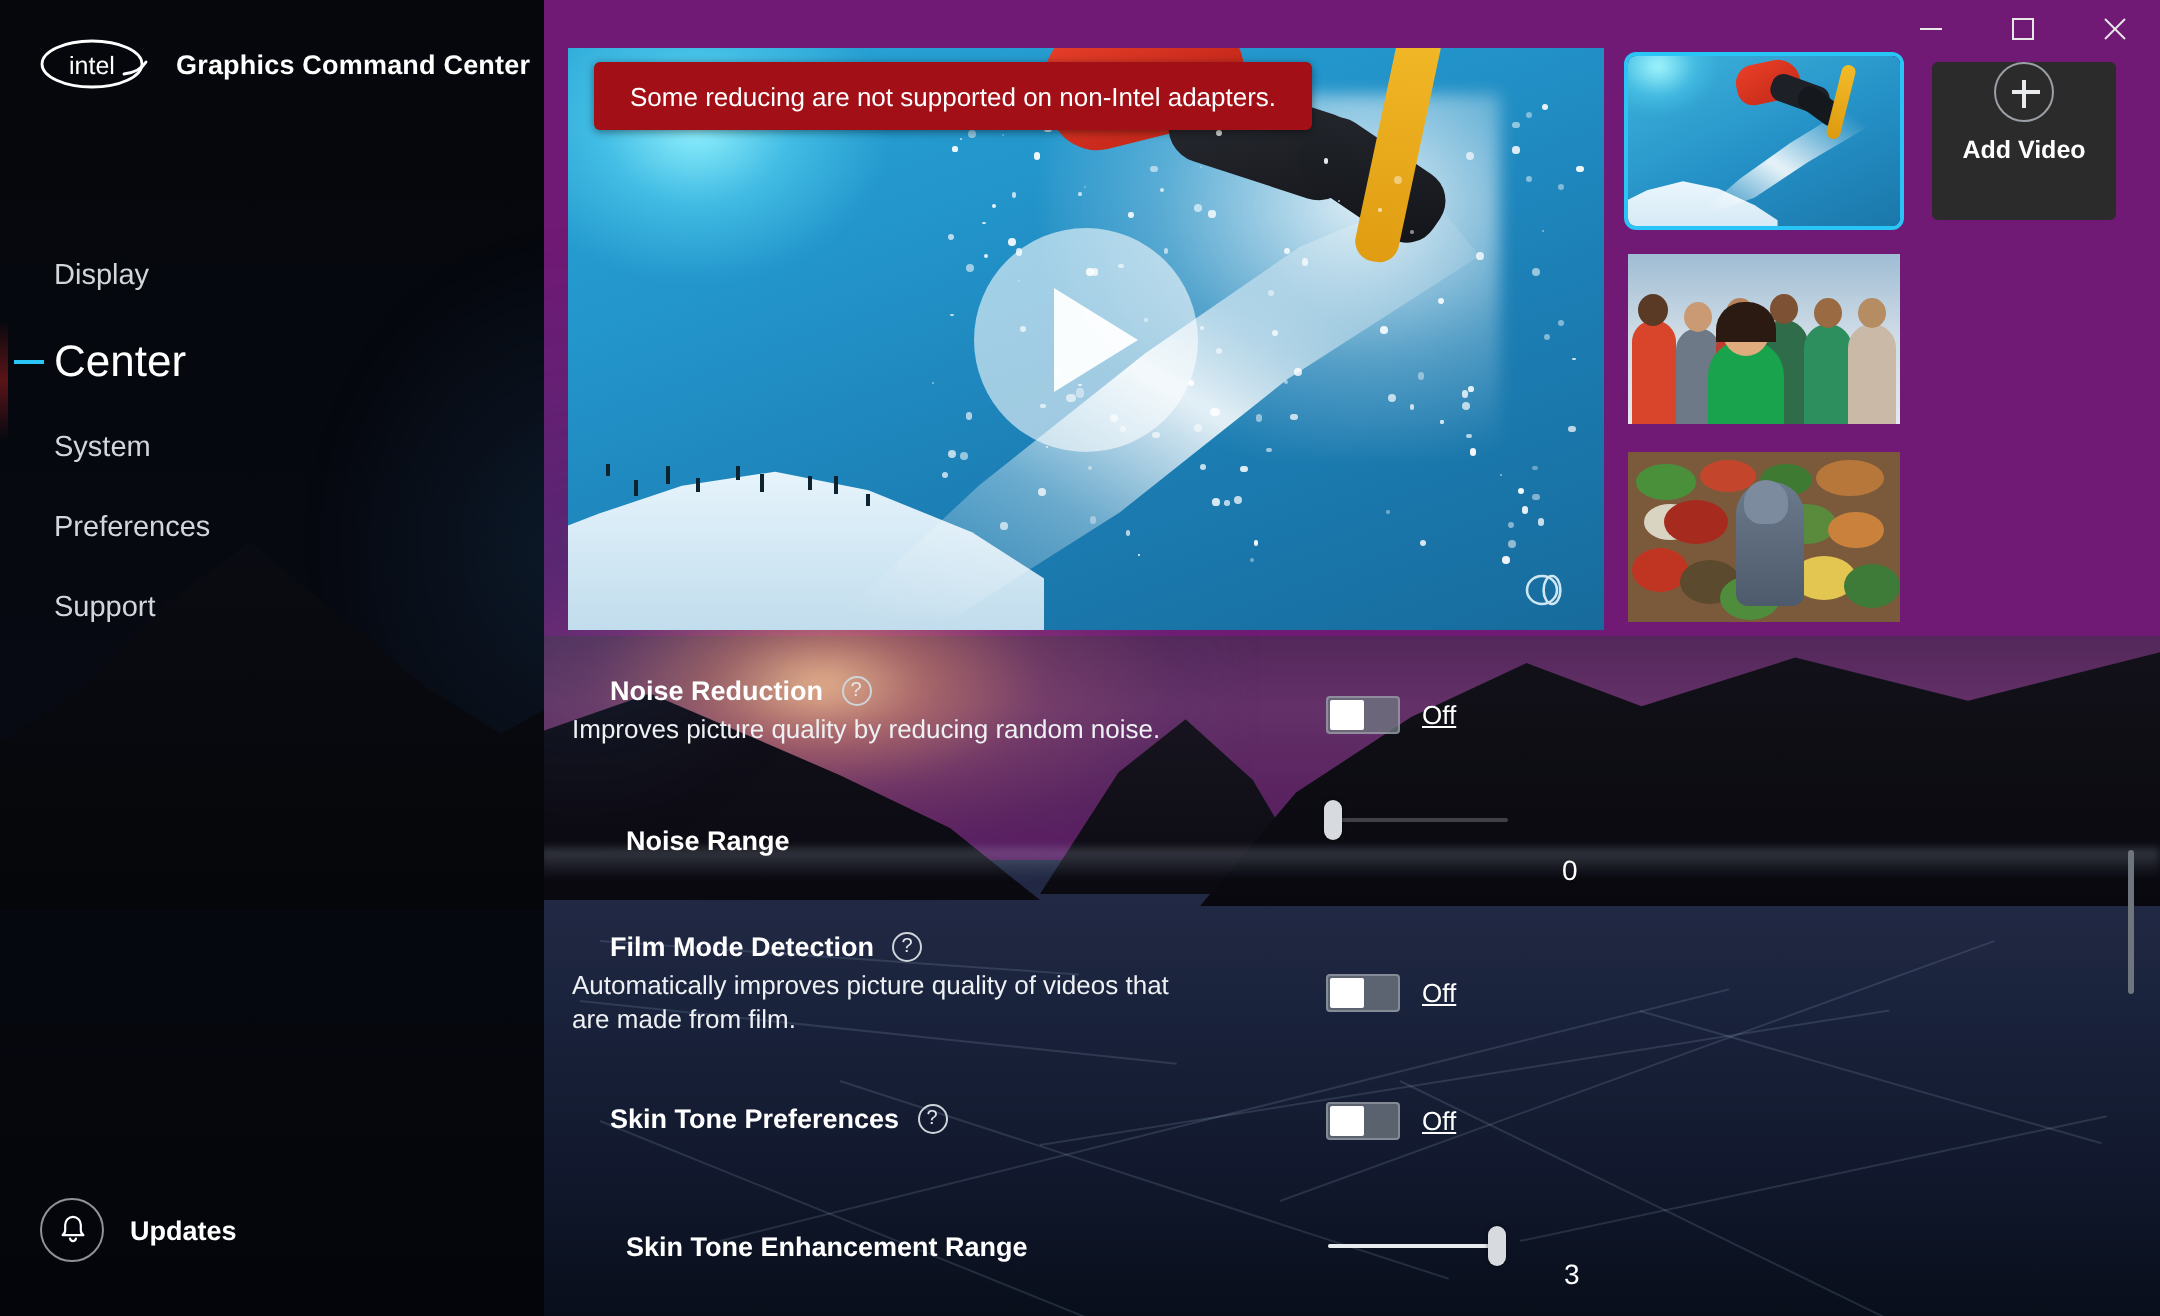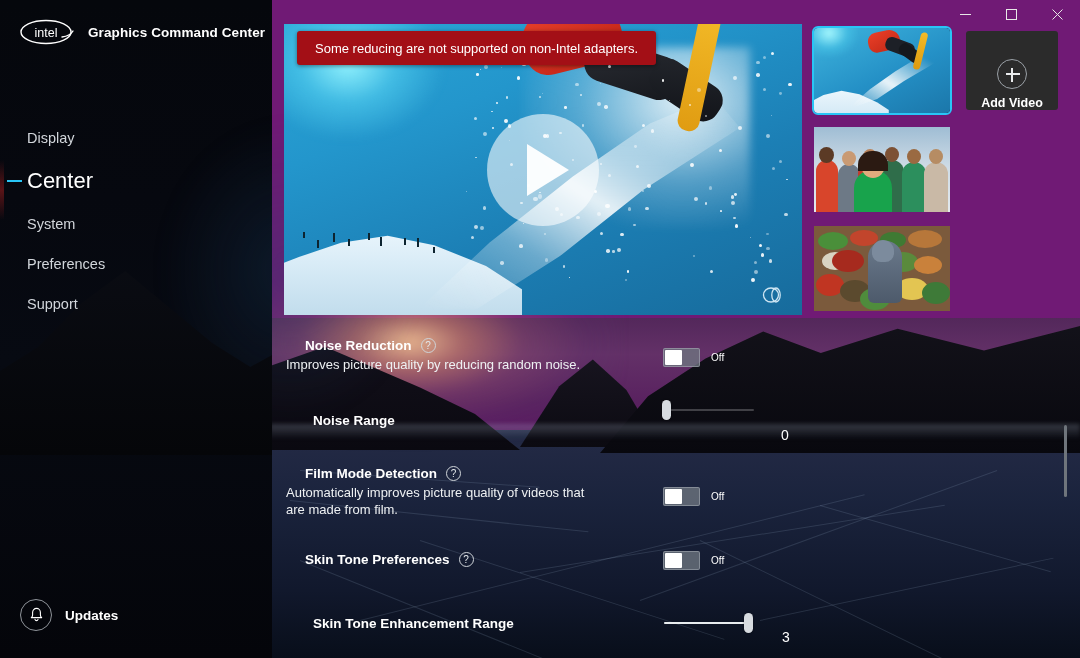--- a/index.html
+++ b/index.html
@@ -260,21 +260,21 @@
   .t3-base { position:absolute; inset:0; background:#7b5a3c; }
   .t3-b { position:absolute; border-radius:50%; }
   .t3-person { position:absolute; left:40%; top:18%; width:34px; height:62px;
     background:linear-gradient(180deg,#6b7a8c 0%,#4d5a6b 100%); border-radius:16px 16px 6px 6px; }
   .t3-hood { position:absolute; left:43%; top:16%; width:22px; height:22px;
     background:#7c8b9d; border-radius:50% 50% 40% 40%; }
 
   .add-video {
     position:absolute; left:966px; top:31px; width:92px; height:79px;
     background:#2b2b2b; border-radius:3px;
-    display:flex; flex-direction:column; align-items:center; justify-content:flex-end;
+    display:flex; flex-direction:column; align-items:center; justify-content:flex-start;
     gap:7px; cursor:pointer;
   }
   .plus-circle {
     width:30px; height:30px; border-radius:50%; border:1px solid #9aa0a6;
     position:relative;
   }
   .plus-circle::before, .plus-circle::after {
     content:""; position:absolute; background:#e9ebed;
   }
   .plus-circle::before { left:50%; top:8px; width:1.5px; height:14px; margin-left:-0.75px; }
@@ -310,21 +310,21 @@
   .toggle-row { position:absolute; display:flex; align-items:center; gap:11px; }
   .toggle {
     width:37px; height:19px; background:rgba(110,118,128,0.78);
     border:1px solid rgba(210,215,220,0.35); border-radius:2px;
     position:relative; cursor:pointer;
   }
   .toggle .knob {
     position:absolute; left:1px; top:1px; width:17px; height:15px;
     background:#fff; border-radius:1px;
   }
-  .toggle-label { font-size:10px; font-weight:400; color:#fff; }
+  .toggle-label { font-size:13px; font-weight:400; color:#fff;text-decoration:underline; }
 
   .range-label {
     position:absolute; font-size:13.5px; font-weight:700; color:#fff; white-space:nowrap;
   }
   .slider { position:absolute; height:20px; }
   .slider-track {
     position:absolute; left:0; top:9px; height:2px; width:100%;
     background:rgba(255,255,255,0.22); border-radius:1px;
   }
   .slider-fill {

